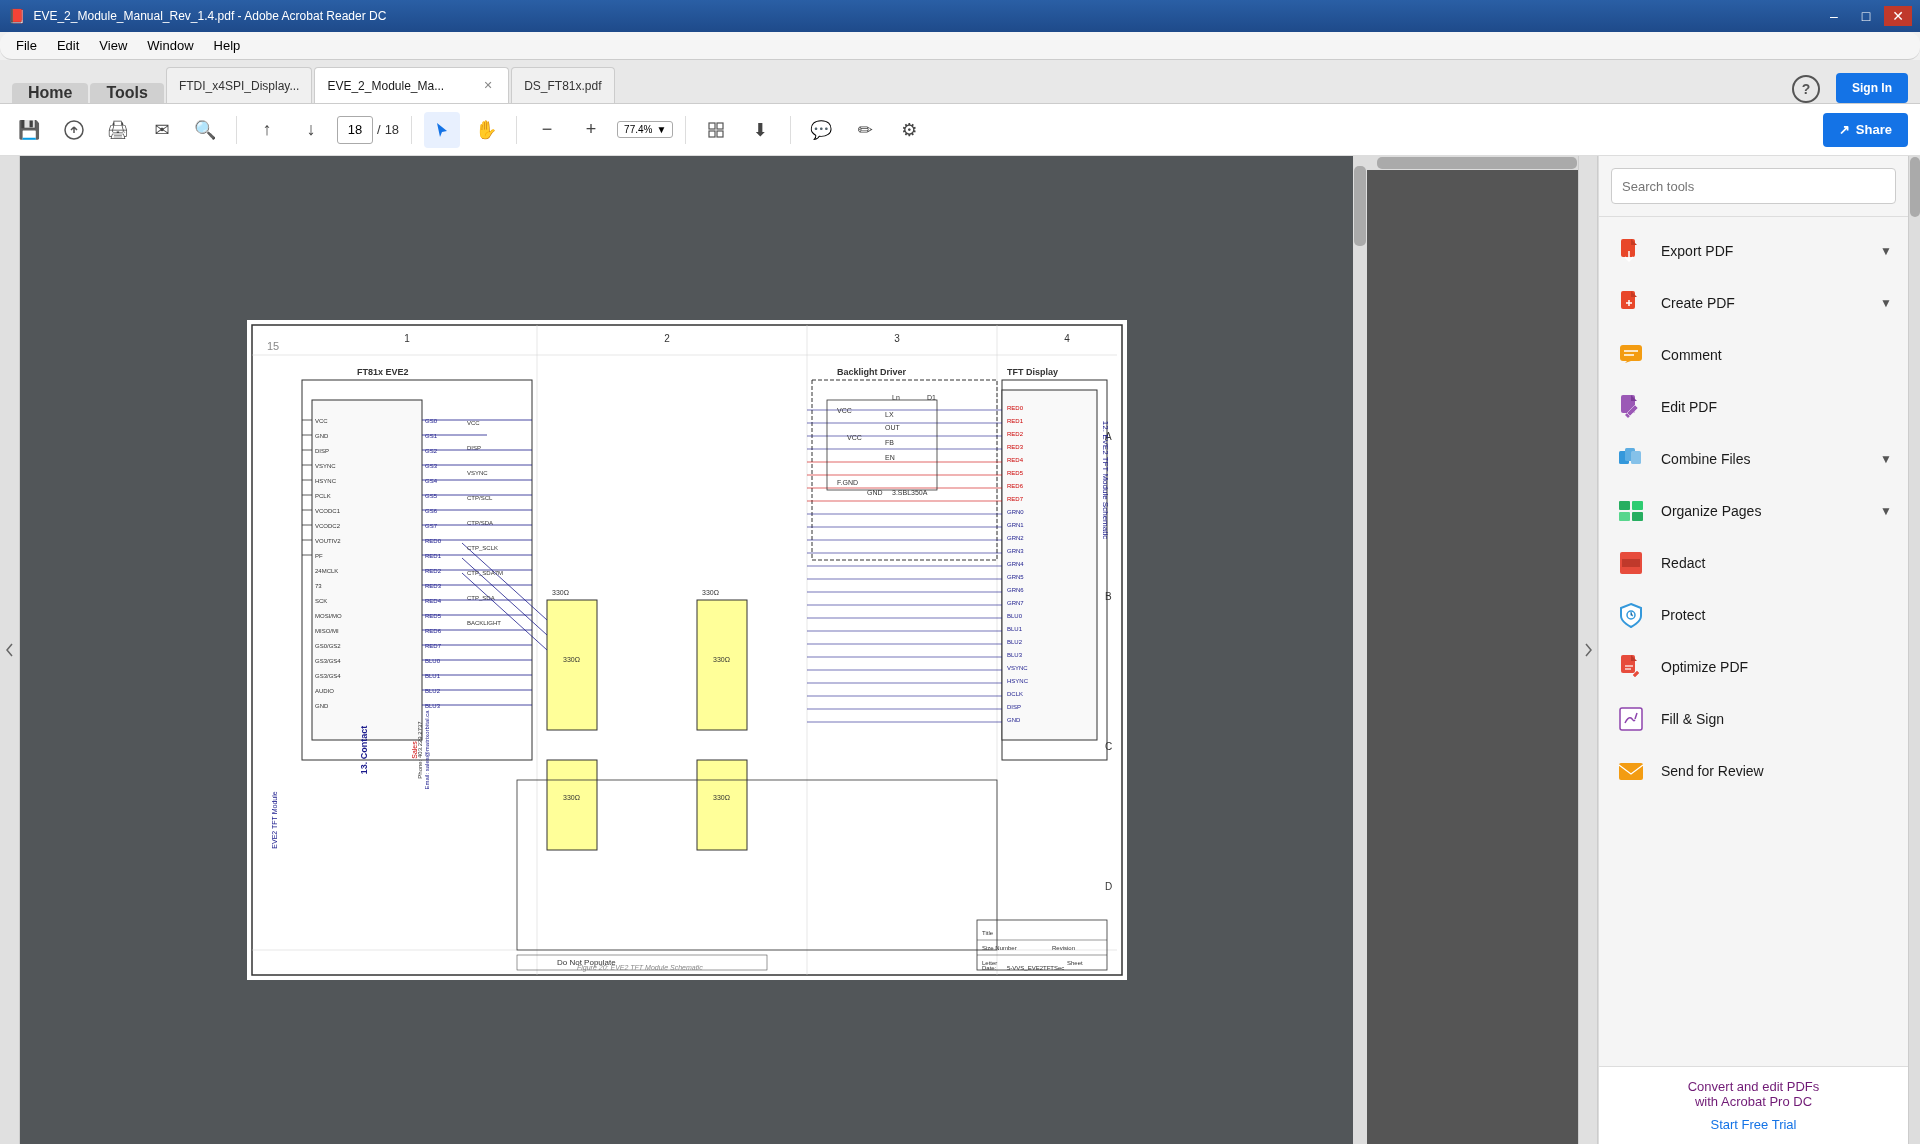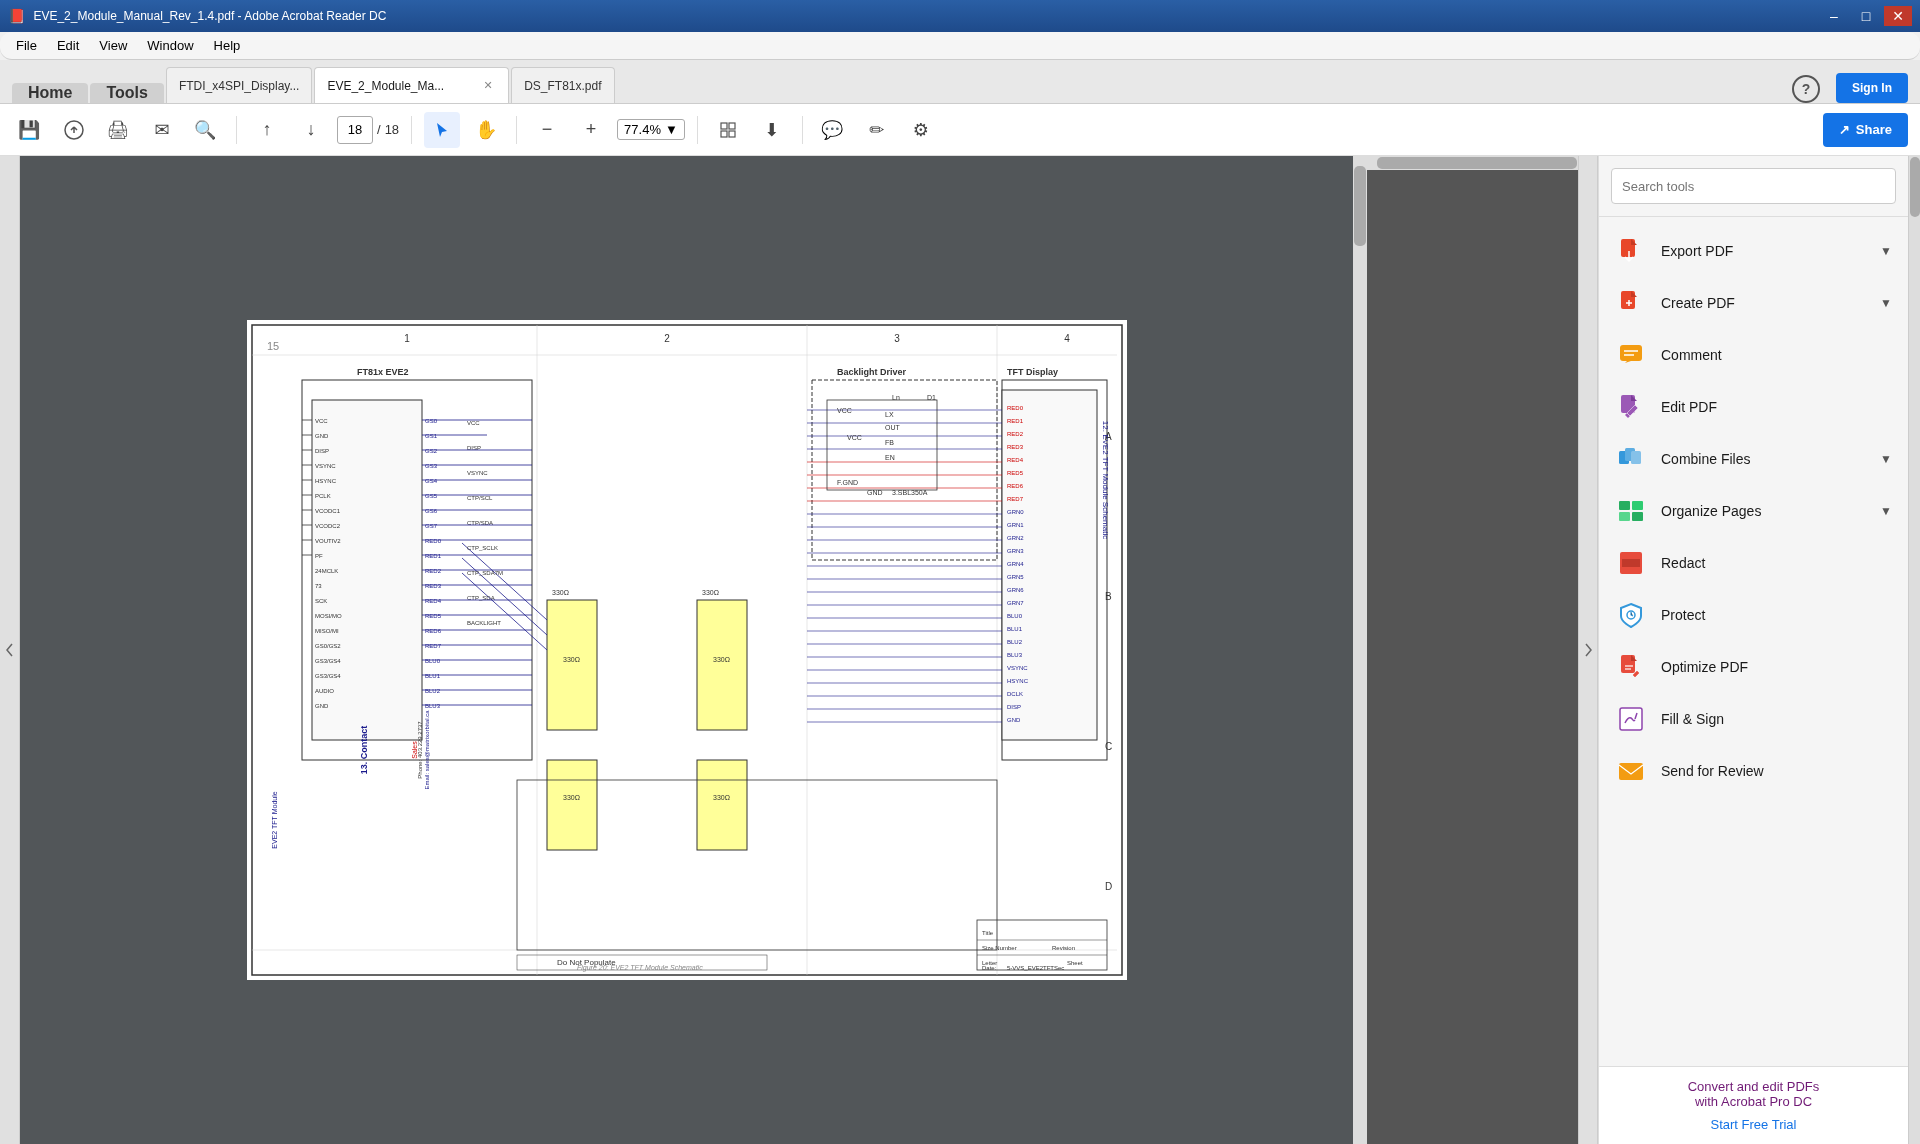--- a/index.html
+++ b/index.html
@@ -149,21 +149,21 @@
       text-align: center;
       border: 1px solid #aaa;
       border-radius: 3px;
       font-size: 13px;
     }
     .zoom-select {
       display: flex; align-items: center; gap: 4px;
       border: 1px solid #aaa;
       border-radius: 3px;
       padding: 2px 6px;
-      font-size: 13px;
+      font-size: 10px;
       cursor: pointer;
       background: white;
     }
     .share-btn {
       height: 34px;
       padding: 0 16px;
       background: #1473e6;
       color: white;
       border: none;
       border-radius: 4px;

